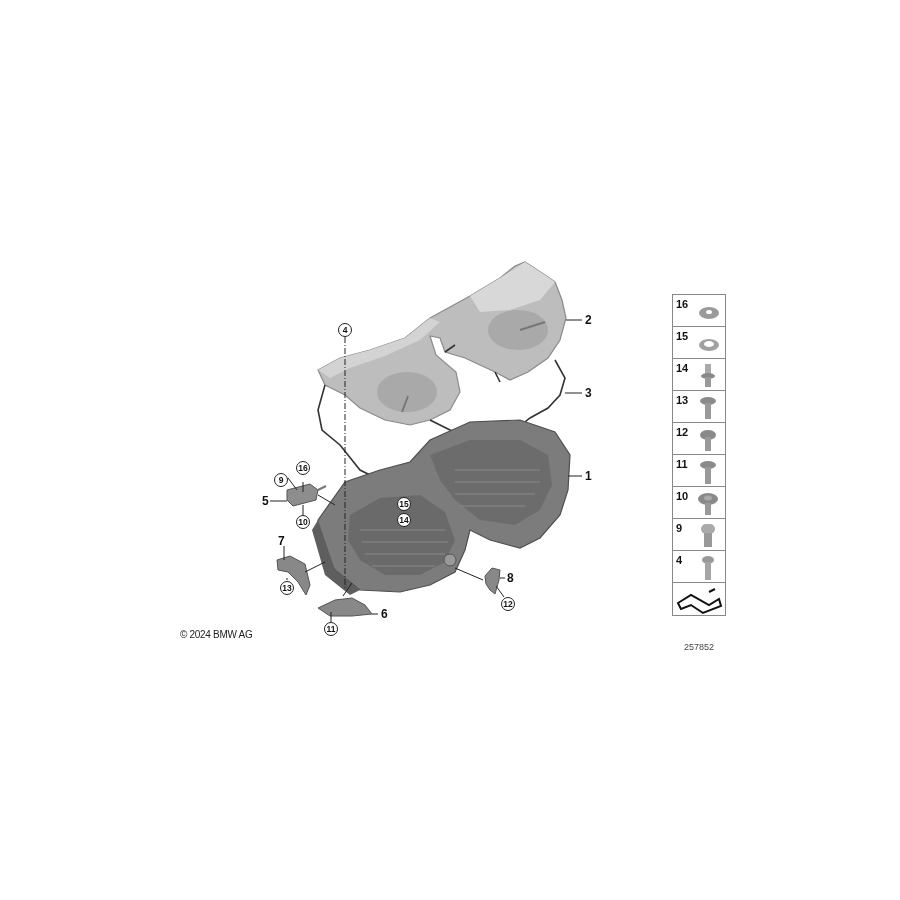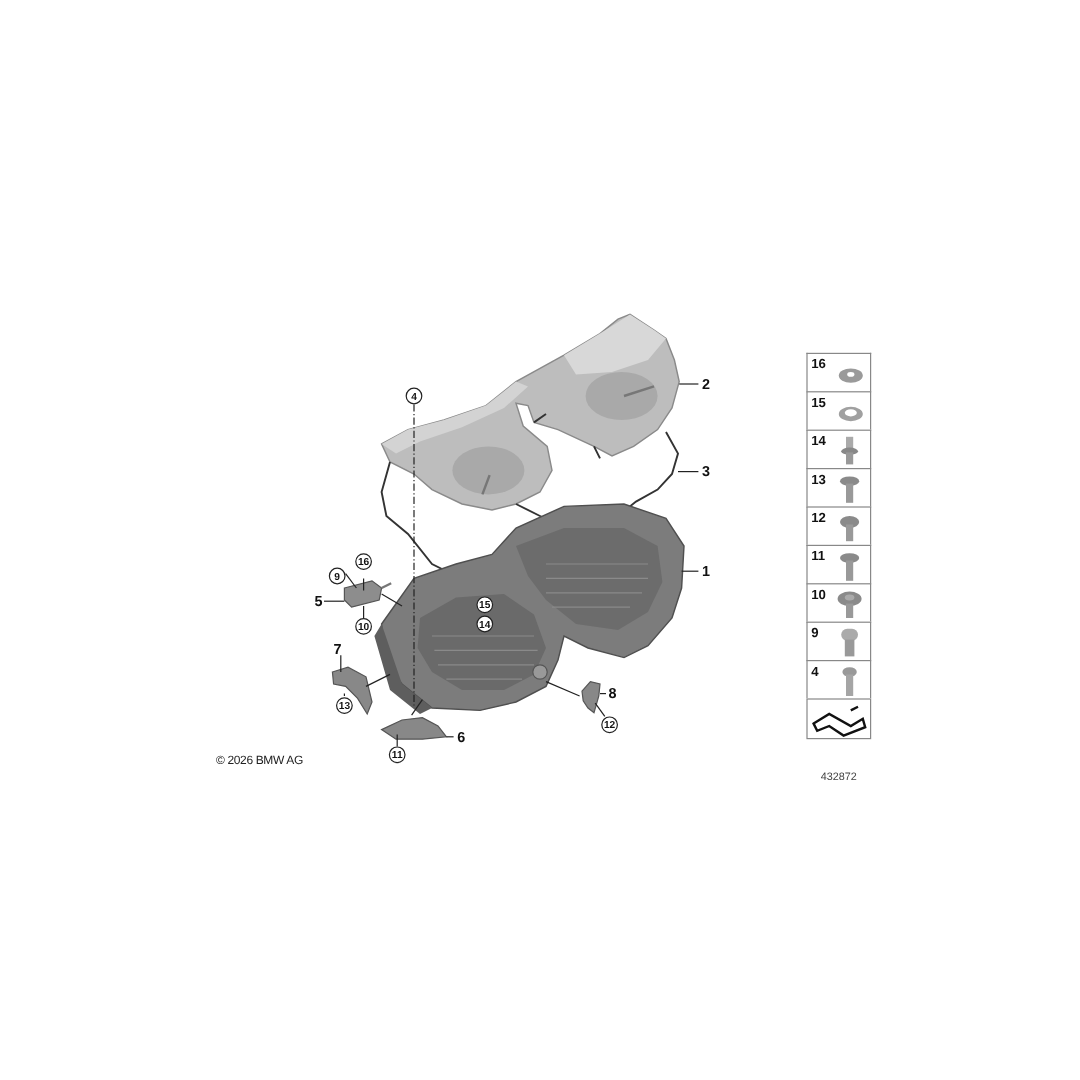--- a/index.html
+++ b/index.html
@@ -99,21 +99,21 @@
   <span class="circ" style="left:338px;top:323px">4</span>
   <span class="circ" style="left:274px;top:473px">9</span>
   <span class="circ" style="left:296px;top:461px">16</span>
   <span class="circ" style="left:296px;top:515px">10</span>
   <span class="circ" style="left:397px;top:497px">15</span>
   <span class="circ" style="left:397px;top:513px">14</span>
   <span class="circ" style="left:280px;top:581px">13</span>
   <span class="circ" style="left:324px;top:622px">11</span>
   <span class="circ" style="left:501px;top:597px">12</span>
 
-  <span class="copyright">© 2026 BMW AG</span>
+  <span class="copyright">© 2024 BMW AG</span>
 
   <div class="partbox">
     <div class="cell">
       <span class="num">16</span>
       <svg width="54" height="32">
           <ellipse cx="36" cy="18" rx="10" ry="6" fill="#9a9a9a"></ellipse>
           <ellipse cx="36" cy="17" rx="3" ry="2" fill="#fff"></ellipse>
         </svg>
     </div>
     <div class="cell">
@@ -174,14 +174,14 @@
           <rect x="32" y="11" width="6" height="18" fill="#a5a5a5"></rect>
         </svg>
     </div>
     <div class="cell" style="height:34px">
       <svg width="54" height="34">
         <path d="M5,20 L18,12 L36,22 L46,16 L48,23 L30,30 L18,22 L8,26 Z" fill="none" stroke="#111" stroke-width="2"></path>
         <path d="M36,9 L42,6" stroke="#111" stroke-width="2"></path>
       </svg>
     </div>
   </div>
-  <span class="refno">432872</span>
+  <span class="refno">257852</span>
 </div>
 
 </body></html>

